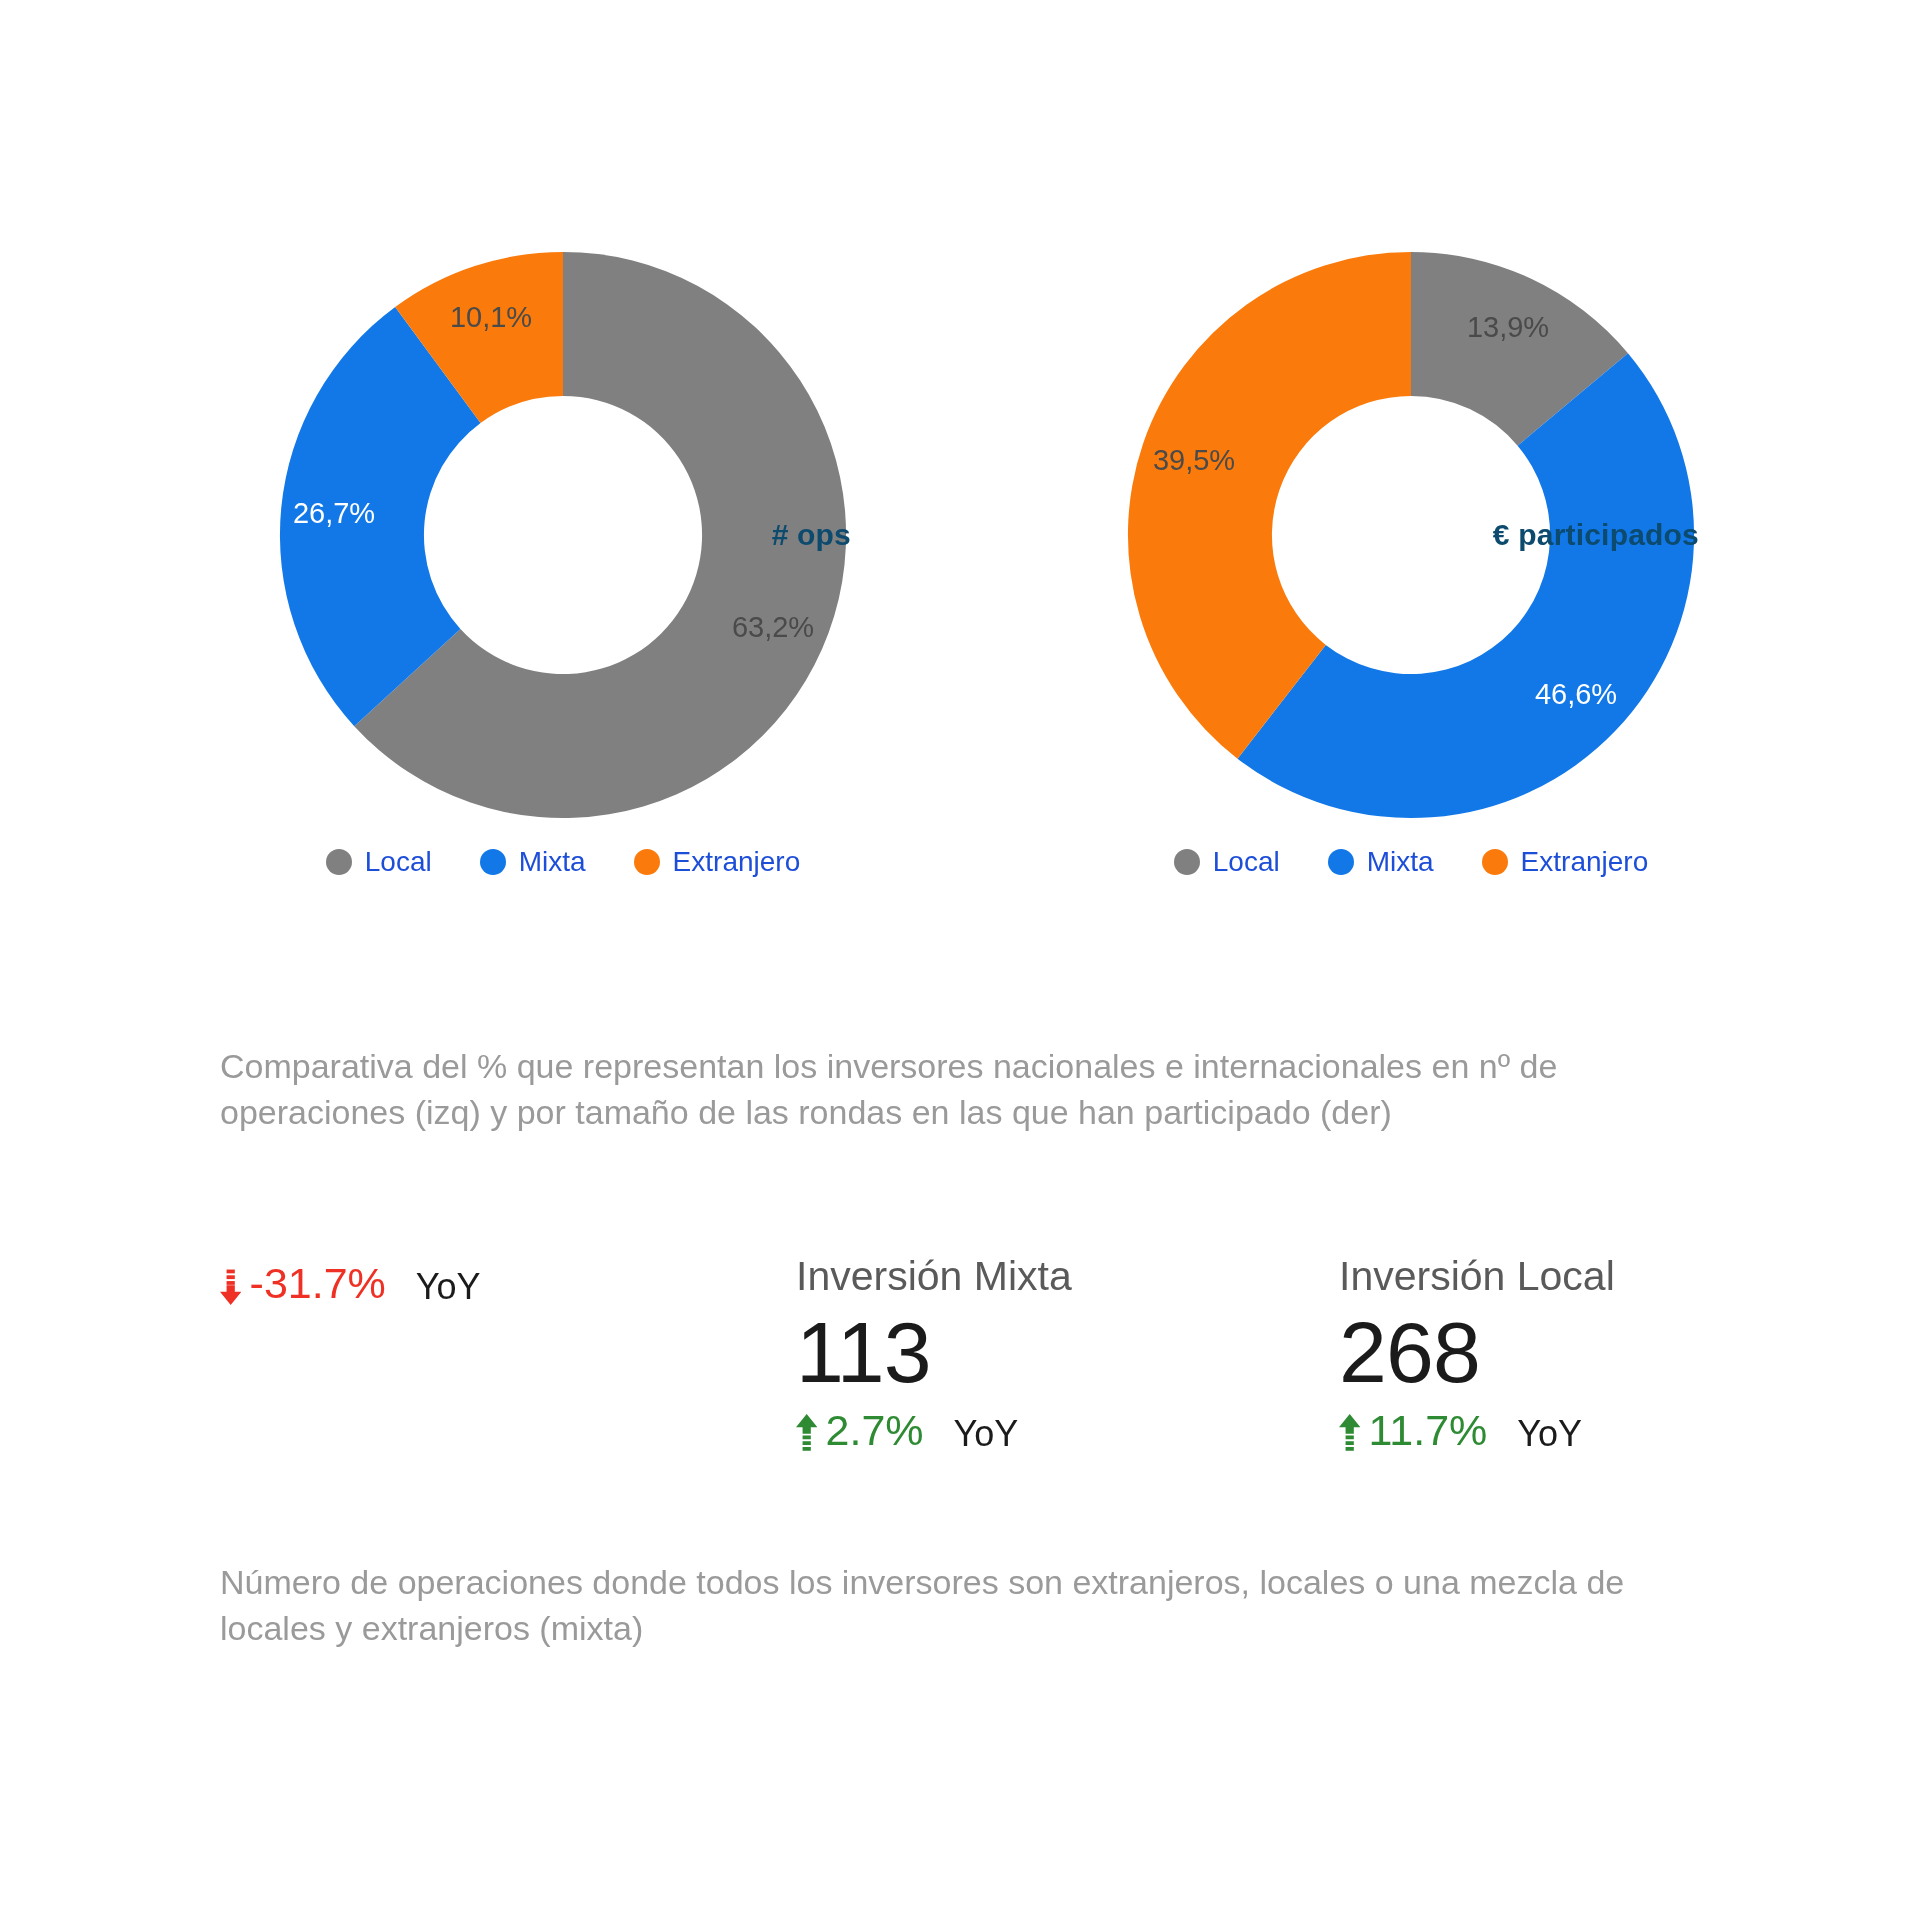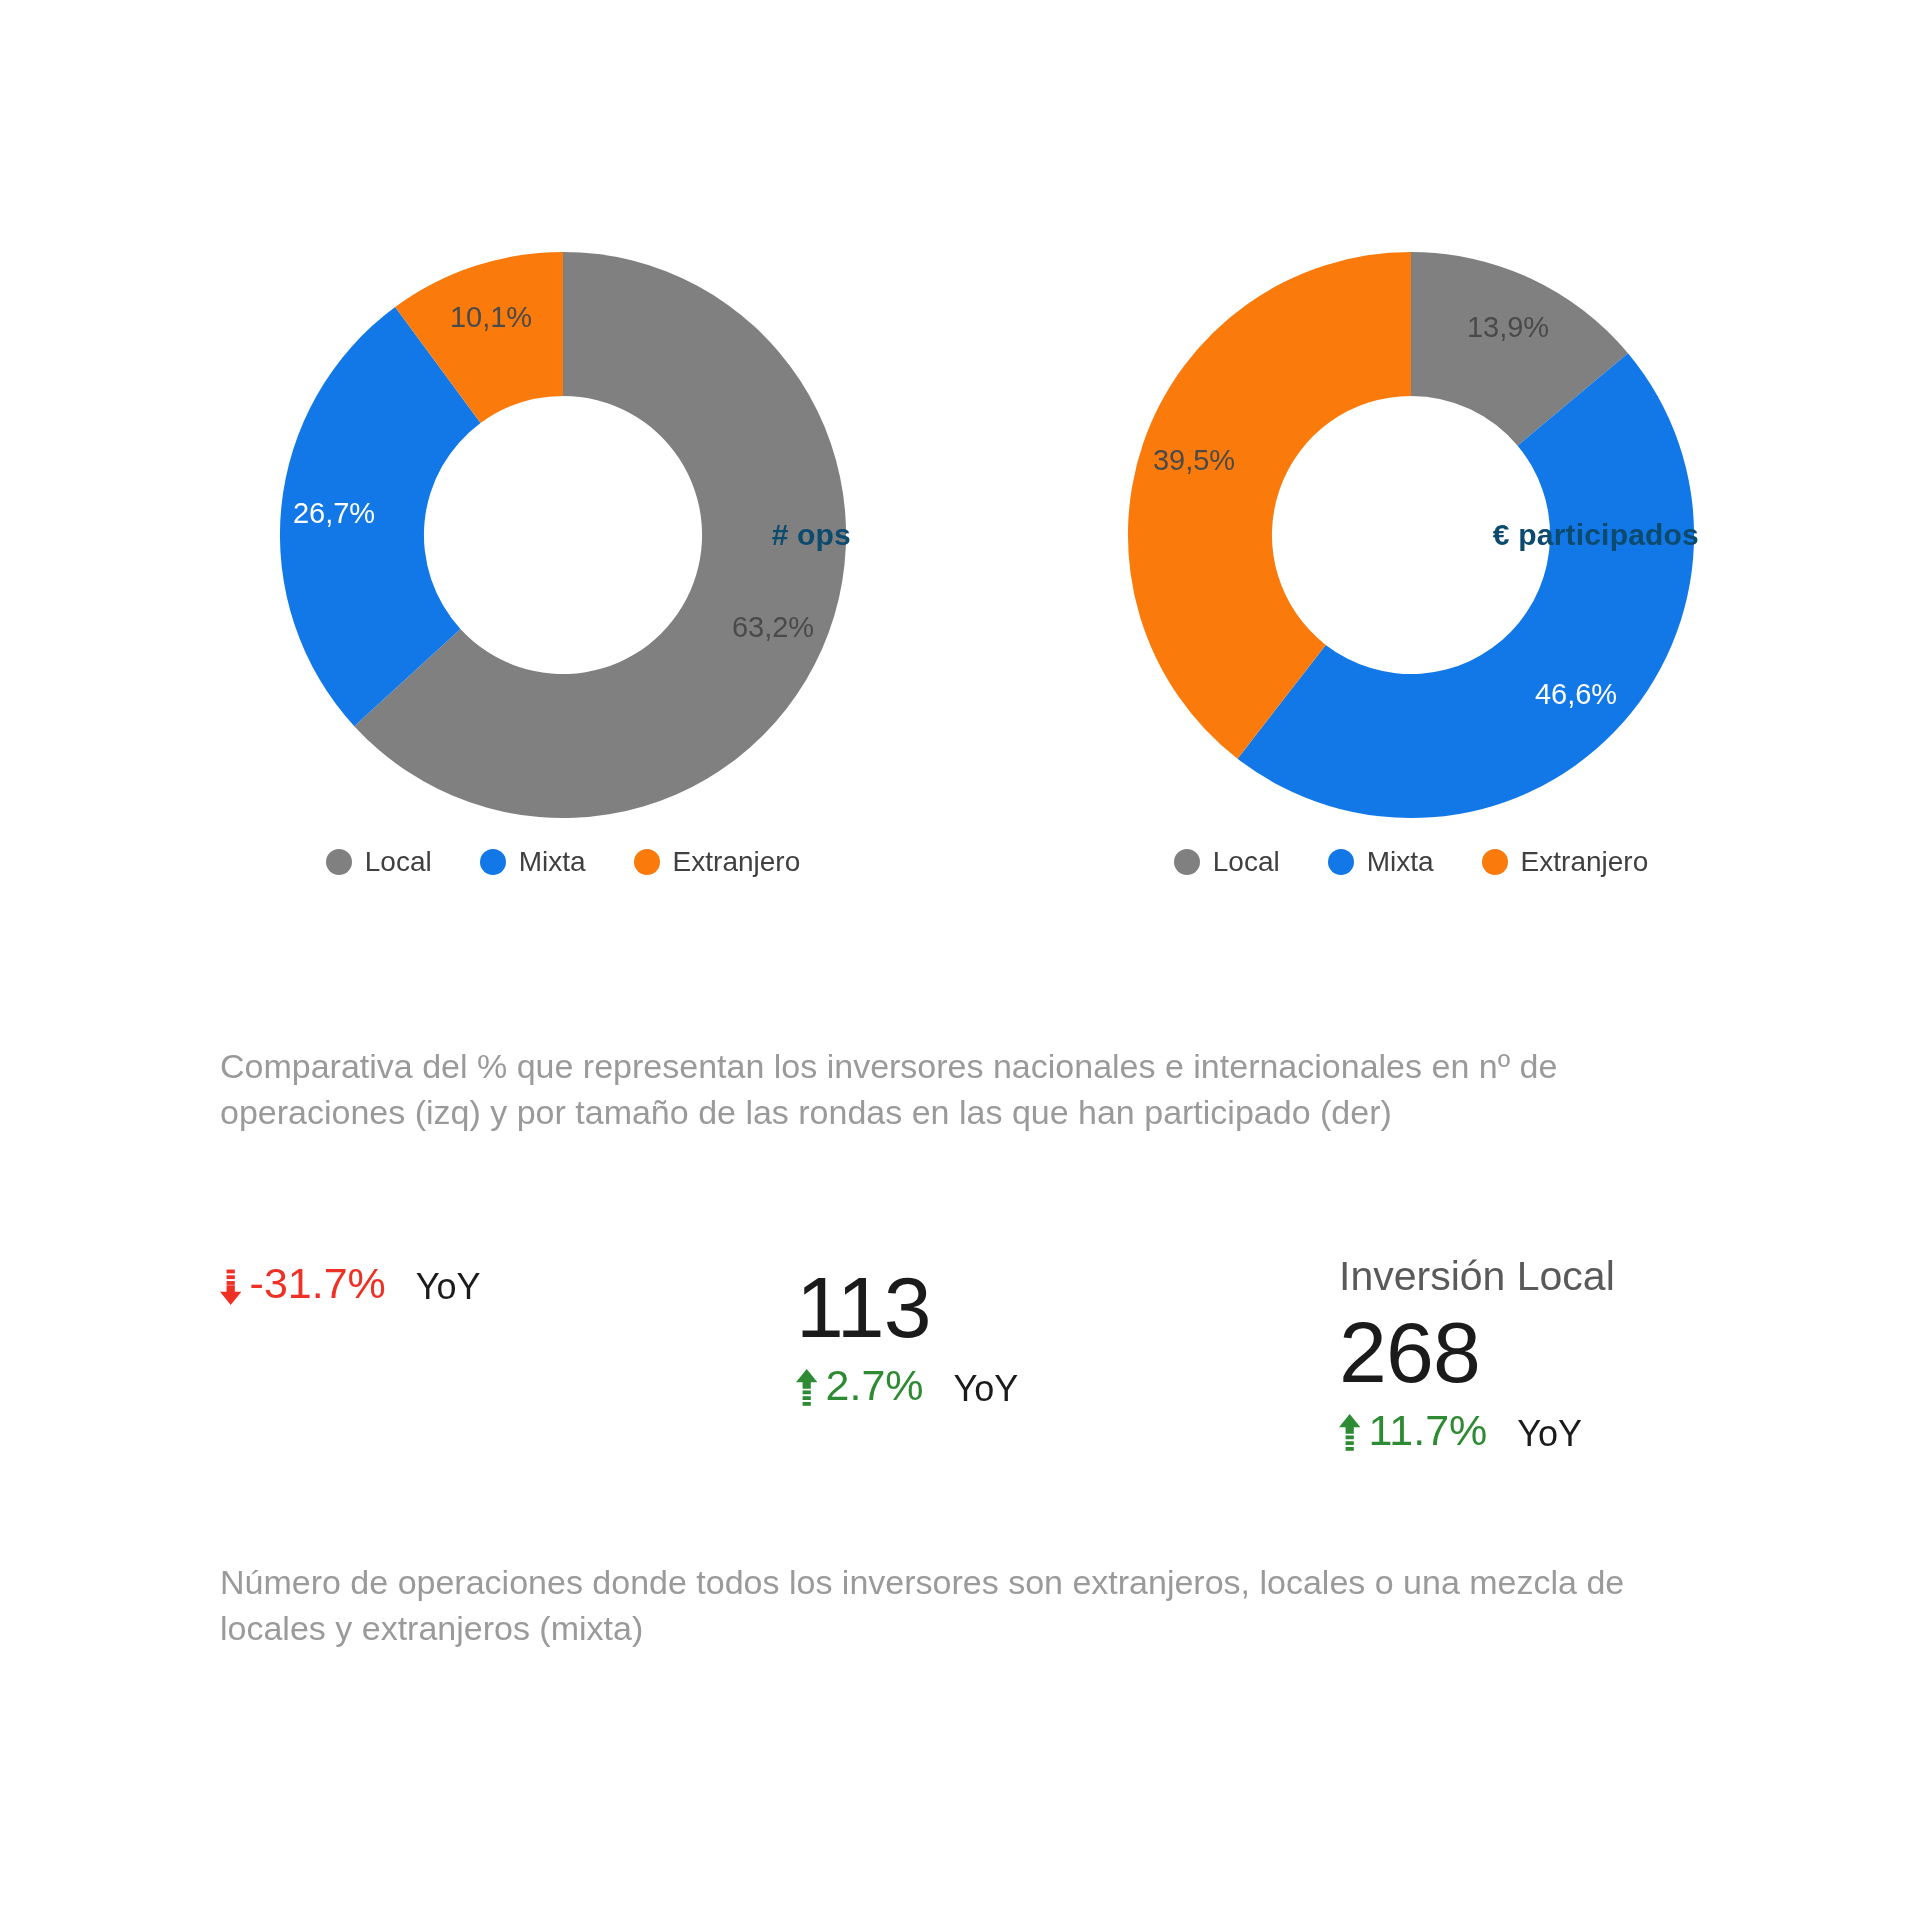--- a/index.html
+++ b/index.html
@@ -71,21 +71,21 @@
     justify-content: center;
     align-items: center;
     gap: 48px;
     margin-top: 23px;
   }
   .legend-item {
     display: flex;
     align-items: center;
     gap: 13px;
     font-size: 28px;
-    color: #404040;
+    color: #1d4ed8;
   }
   .legend-dot {
     width: 26px;
     height: 26px;
     border-radius: 50%;
     flex: 0 0 auto;
   }
 
   
   .caption {
@@ -231,20 +231,21 @@
           <path fill="#ee3124" d="M13 46 L0 30 L8 30 L8 22 L18 22 L18 30 L26 30 Z"></path>
           <rect x="8" y="3" width="10" height="4.6" fill="#ee3124"></rect>
           <rect x="8" y="10" width="10" height="4.6" fill="#ee3124"></rect>
           <rect x="8" y="17" width="10" height="4.6" fill="#ee3124"></rect>
         </svg>
         <span class="kpi-delta down" style="color: rgb(238, 49, 36);">-31.7%</span>
         <span class="kpi-period">YoY</span>
       </div>
     </div>
     <div class="kpi">
+      <div class="kpi-title">Inversión Mixta</div>
       <div class="kpi-value">113</div>
       <div class="kpi-delta-row">
         <svg viewBox="0 0 26 46" class="kpi-arrow">
           <path fill="#2e8b33" d="M13 0 L26 16 L18 16 L18 24 L8 24 L8 16 L0 16 Z"></path>
           <rect x="8" y="26" width="10" height="4.6" fill="#2e8b33"></rect>
           <rect x="8" y="33" width="10" height="4.6" fill="#2e8b33"></rect>
           <rect x="8" y="40" width="10" height="4.6" fill="#2e8b33"></rect>
         </svg>
         <span class="kpi-delta up" style="color: rgb(46, 139, 51);">2.7%</span>
         <span class="kpi-period">YoY</span>

